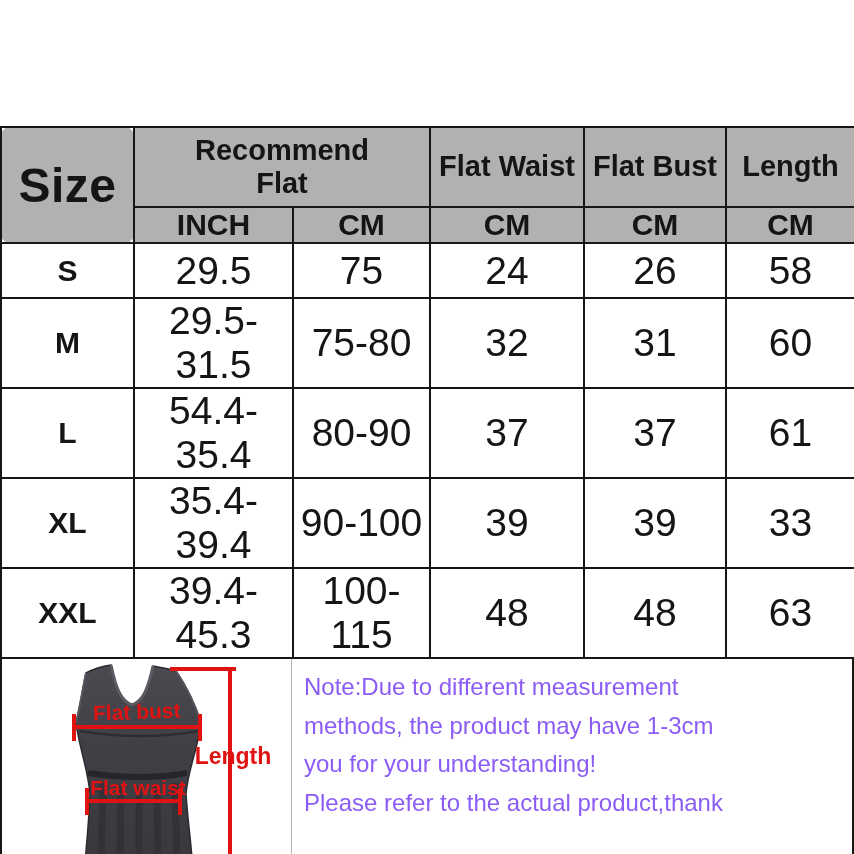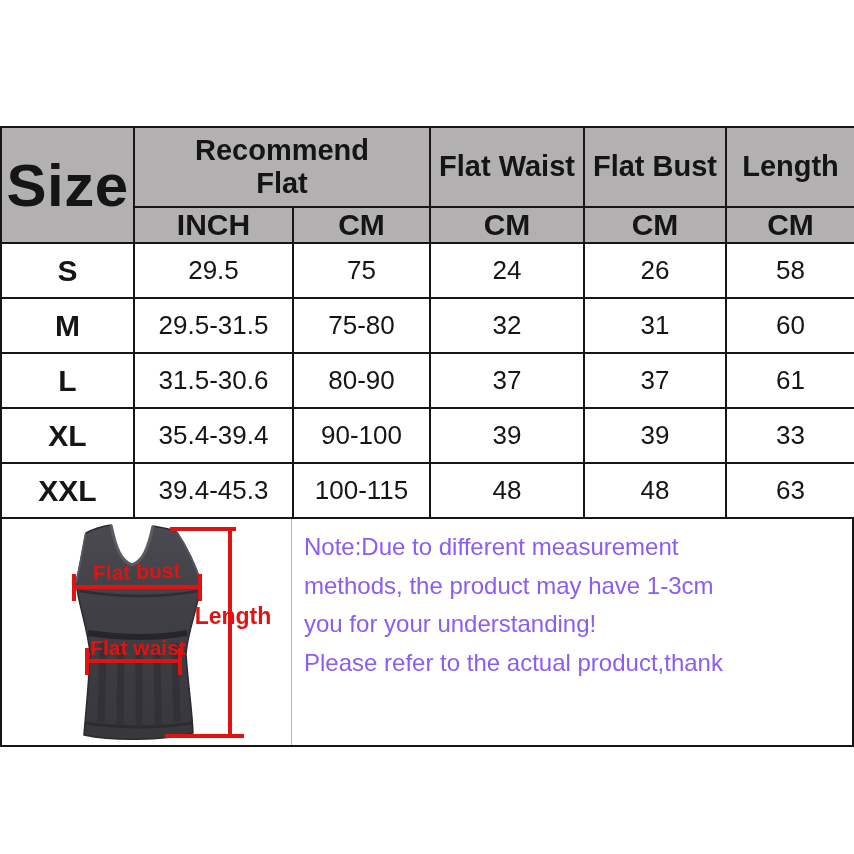--- a/index.html
+++ b/index.html
@@ -10,28 +10,28 @@
   .sheet{position:absolute;top:126px;left:0;width:854px;}
 
   table.size-chart{
     border-collapse:collapse;table-layout:fixed;width:854px;
   }
   table.size-chart th,table.size-chart td{
     border:2px solid #161616;text-align:center;vertical-align:middle;
     padding:0;overflow:hidden;
   }
   .hdr{background:#b2b0b0;}
-  .size-head{font-size:60px;font-weight:bold;letter-spacing:0.5px;}
+  .size-head{font-size:48px;font-weight:bold;letter-spacing:0.5px;border-radius:9px;}
   .col-head{font-size:29px;font-weight:bold;line-height:1.15;}
   .wrapbox{display:inline-block;max-width:205px;}
   .unit{font-size:30px;font-weight:bold;height:30px;}
   tr.hrow1{height:80px;}
   tbody tr{height:55px;}
   td.sz{font-size:30px;font-weight:bold;}
-  td.val{font-size:26px;font-weight:normal;border-radius:19px;}
+  td.val{font-size:39px;font-weight:normal;border-radius:19px;}
 
   .bottom{
     display:flex;box-sizing:border-box;width:854px;height:228px;
     border:2px solid #161616;border-top:none;background:#ffffff;
   }
   .photo-pane{
     position:relative;width:290px;flex:0 0 290px;
     border-right:1px solid #b5b5b5;box-sizing:border-box;
   }
   .photo-pane svg{position:absolute;left:0;top:0;}
@@ -87,21 +87,21 @@
       <tr>
         <td class="sz">M</td>
         <td class="val">29.5-31.5</td>
         <td class="val">75-80</td>
         <td class="val">32</td>
         <td class="val">31</td>
         <td class="val">60</td>
       </tr>
       <tr>
         <td class="sz">L</td>
-        <td class="val">31.5-30.6</td>
+        <td class="val">54.4-35.4</td>
         <td class="val">80-90</td>
         <td class="val">37</td>
         <td class="val">37</td>
         <td class="val">61</td>
       </tr>
       <tr>
         <td class="sz">XL</td>
         <td class="val">35.4-39.4</td>
         <td class="val">90-100</td>
         <td class="val">39</td>

